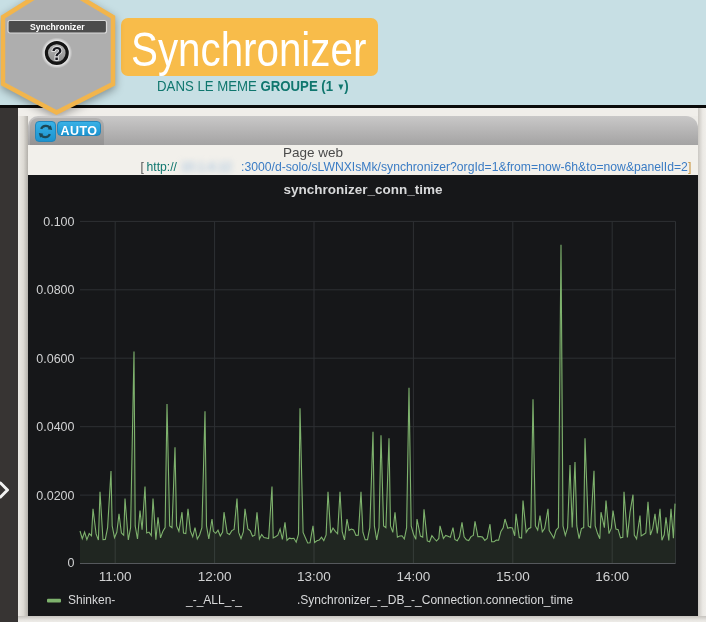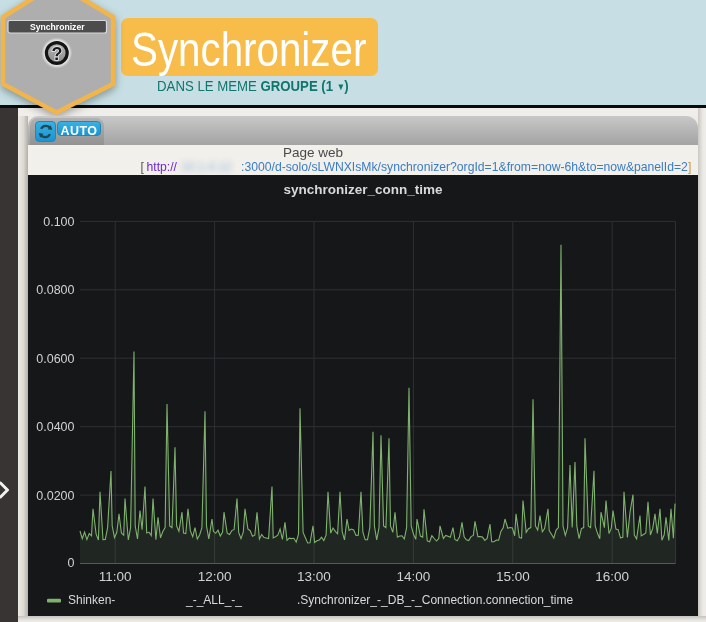--- a/index.html
+++ b/index.html
@@ -62,21 +62,21 @@
     <path d="M 16.2 7.9 L 11.7 7.3 L 14.8 3.2 Z" fill="#1d4856"></path>
     <path d="M 2.8 11.1 L 7.3 11.7 L 4.2 15.8 Z" fill="#1d4856"></path>
   </svg>
 </div>
 <div class="abs" style="left:57px;top:121px;width:44px;height:15px;border-radius:4px;background:linear-gradient(to bottom,#39b1e6,#1b94d0);border:1px solid #2386bb;color:#fff;font-size:12.5px;font-weight:bold;letter-spacing:0.4px;text-align:center;line-height:19px;">AUTO</div>
 
 <div class="abs" style="left:28px;top:145px;width:670px;height:30px;background:#f2f0eb;"></div>
 <div class="abs" style="left:28px;top:145px;width:570px;text-align:center;font-size:13.5px;color:#4a4a4a;">Page web</div>
 <div class="abs" style="left:28px;top:160px;width:670px;font-size:12.2px;white-space:nowrap;">
   <span style="position:absolute;left:112.5px;color:#555;">[</span>
-  <span style="position:absolute;left:118.5px;color:#6d28d9;">http://</span>
+  <span style="position:absolute;left:118.5px;color:#0f766e;">http://</span>
   <span style="position:absolute;left:153px;color:#8ab2da;filter:blur(3px);">10.1.4.12</span>
   <span style="position:absolute;left:213px;color:#3b7cc4;text-align:right;">:3000/d-solo/sLWNXIsMk/synchronizer?orgId=1&amp;from=now-6h&amp;to=now&amp;panelId=2</span>
   <span style="position:absolute;left:660px;color:#c9963f;">]</span>
 </div>
 
 <div class="abs" style="left:28px;top:175px;width:670px;height:441px;background:#161719;">
 <svg width="670" height="441" viewBox="0 0 670 441" style="position:absolute;left:0;top:0;">
   <g stroke="#2e3134" stroke-width="1">
     <line x1="52" y1="46.4" x2="647.5" y2="46.4"></line>
     <line x1="52" y1="114.8" x2="647.5" y2="114.8"></line>

